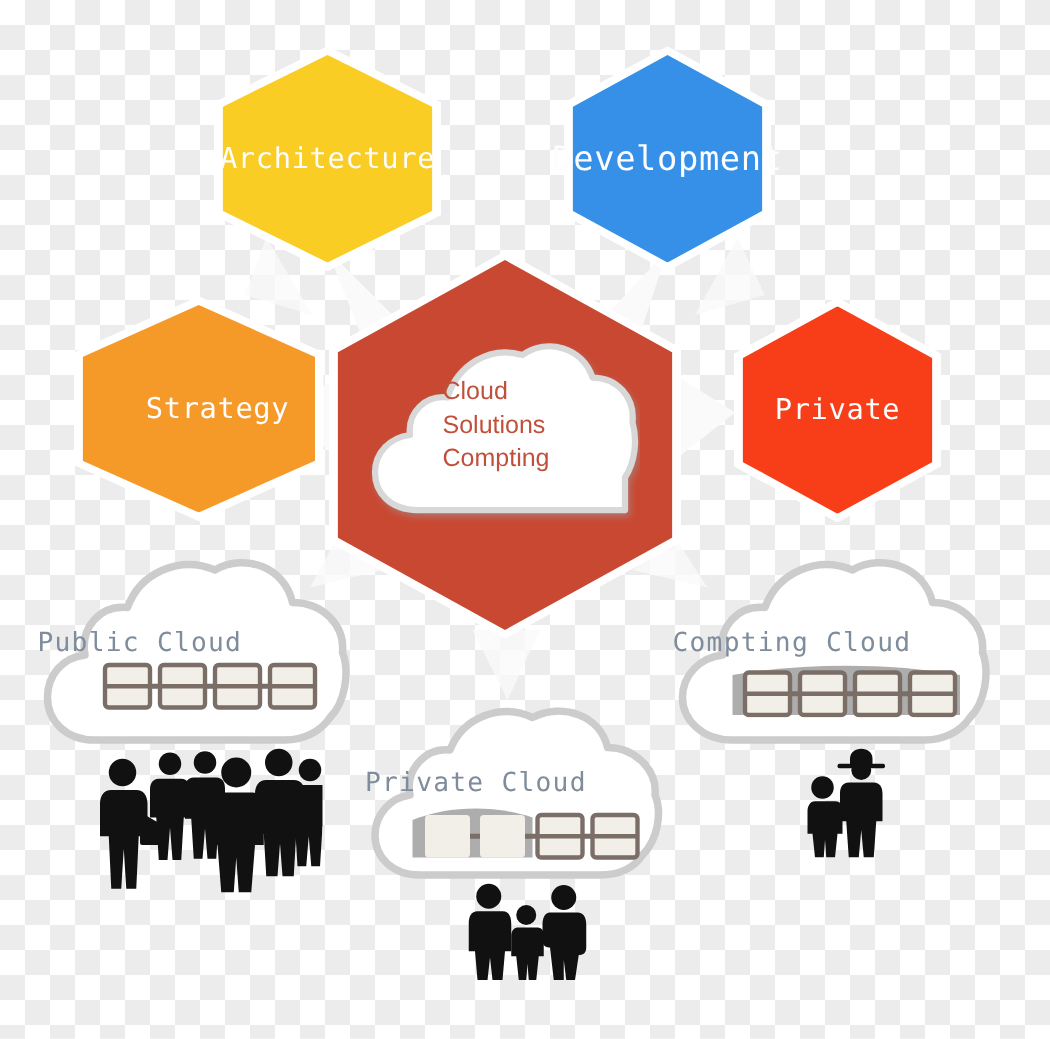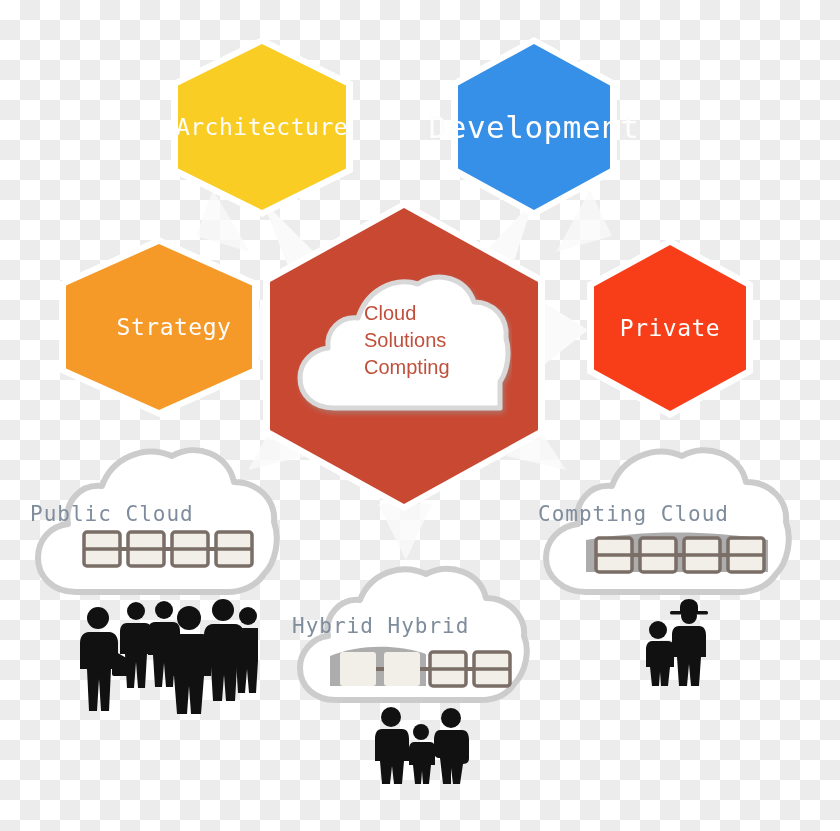--- a/index.html
+++ b/index.html
@@ -36,36 +36,36 @@
     position:relative;z-index:4;
     font-family:"DejaVu Sans Mono","Liberation Mono",monospace;
     color:#fdfdfd;
     white-space:nowrap;
     letter-spacing:.5px;
   }
 
   #hex-architecture{left:178px;top:44px;width:168px;height:166px;}
   #hex-architecture .hex-label{font-size:23px;}
   #hex-development{left:458px;top:44px;width:152px;height:166px;}
-  #hex-development .hex-label{font-size:31px;}
+  #hex-development .hex-label{font-size:27px;}
   #hex-strategy{left:66px;top:244px;width:156px;height:166px;padding-left:30px;}
   #hex-strategy .hex-label{font-size:23px;}
   #hex-support{left:594px;top:245px;width:152px;height:166px;}
   #hex-support .hex-label{font-size:23px;}
 
   #hex-center{left:270px;top:208px;width:268px;height:296px;}
 
   
   .center-cloud{
     position:absolute;z-index:5;
     left:26px;top:52px;width:216px;height:160px;
   }
   .center-cloud svg{position:absolute;left:0;top:0;}
   .center-cloud .cc-text{
-    position:absolute;left:68px;top:40px;z-index:6;
+    position:absolute;left:58px;top:40px;z-index:6;
     color:#C0503B;font-size:20px;line-height:27px;
     font-family:"Liberation Sans",sans-serif;
     text-align:left;
   }
 
   
   .cloudgroup{position:absolute;}
   .cloudgroup svg{position:absolute;left:0;top:0;}
   .cloudgroup .cloud-title{
     position:absolute;z-index:4;width:100%;
@@ -228,21 +228,21 @@
   <div class="cloudgroup" id="cloud-hybrid">
     <svg width="258" height="148" viewBox="0 0 258 148">
       <path d="M44,140 C22,140 8,126 8,108 C8,92 20,78 36,76
                C32,56 48,38 68,40
                C78,14 108,2 134,14
                C158,2 188,12 194,38
                C216,38 234,56 232,76
                C238,90 234,112 222,124
                C214,136 202,140 188,140 Z" fill="#FFFFFF" stroke="#CCCCCC" stroke-width="6" stroke-linejoin="round"></path>
     </svg>
-    <div class="cloud-title">Hybrid Hybrid</div>
+    <div class="cloud-title">Private Cloud</div>
     <svg style="position:absolute;left:34px;top:76px;z-index:4" width="192" height="52" viewBox="0 0 192 52">
       <path d="M4,50 L4,20 C34,8 70,8 100,18 L100,50 Z" fill="#ADADAD"></path>
       <line x1="18" y1="33" x2="176" y2="33" stroke="#7A6E67" stroke-width="4"></line>
       <g fill="#F2EFE9">
         <rect x="14" y="16" width="36" height="34" rx="3"></rect>
         <rect x="58" y="16" width="36" height="34" rx="3"></rect>
       </g>
       <g stroke="#7A6E67" stroke-width="3.5" fill="#F2EFE9">
         <rect x="104" y="16" width="36" height="34" rx="3"></rect>
         <rect x="148" y="16" width="36" height="34" rx="3"></rect>

